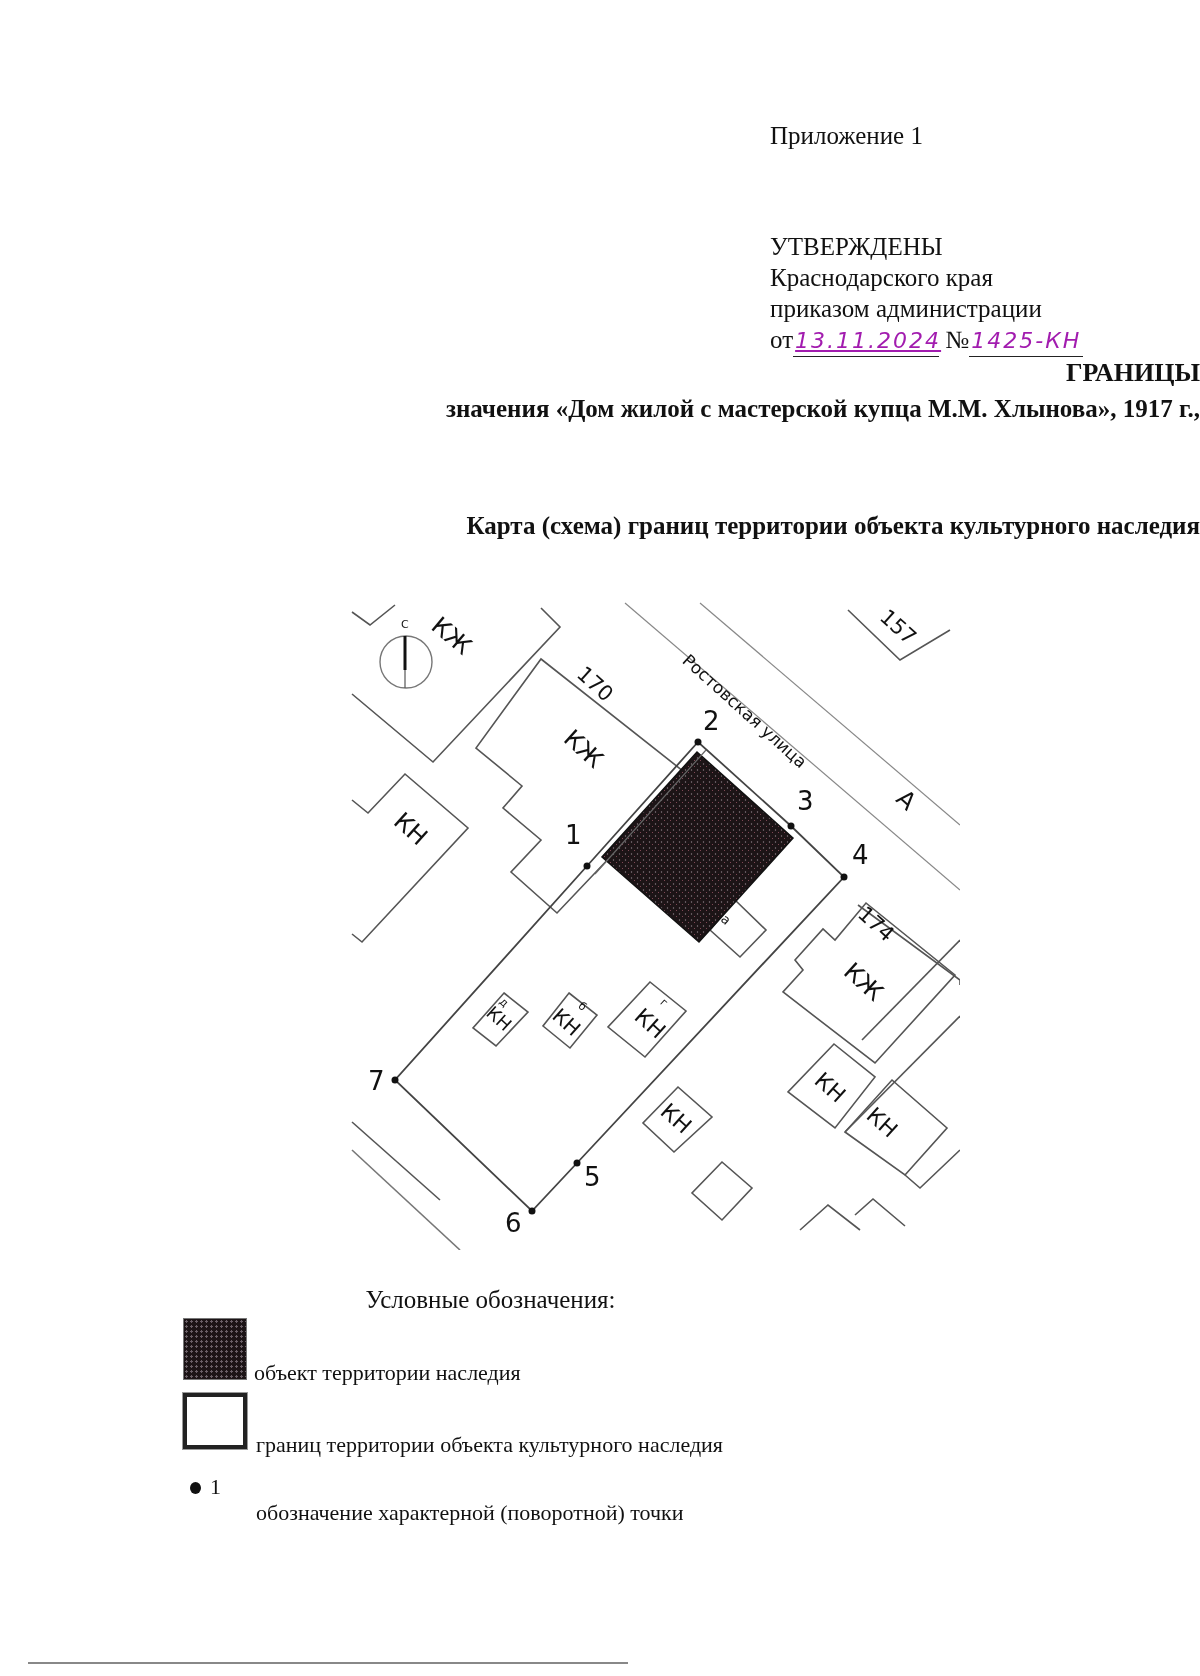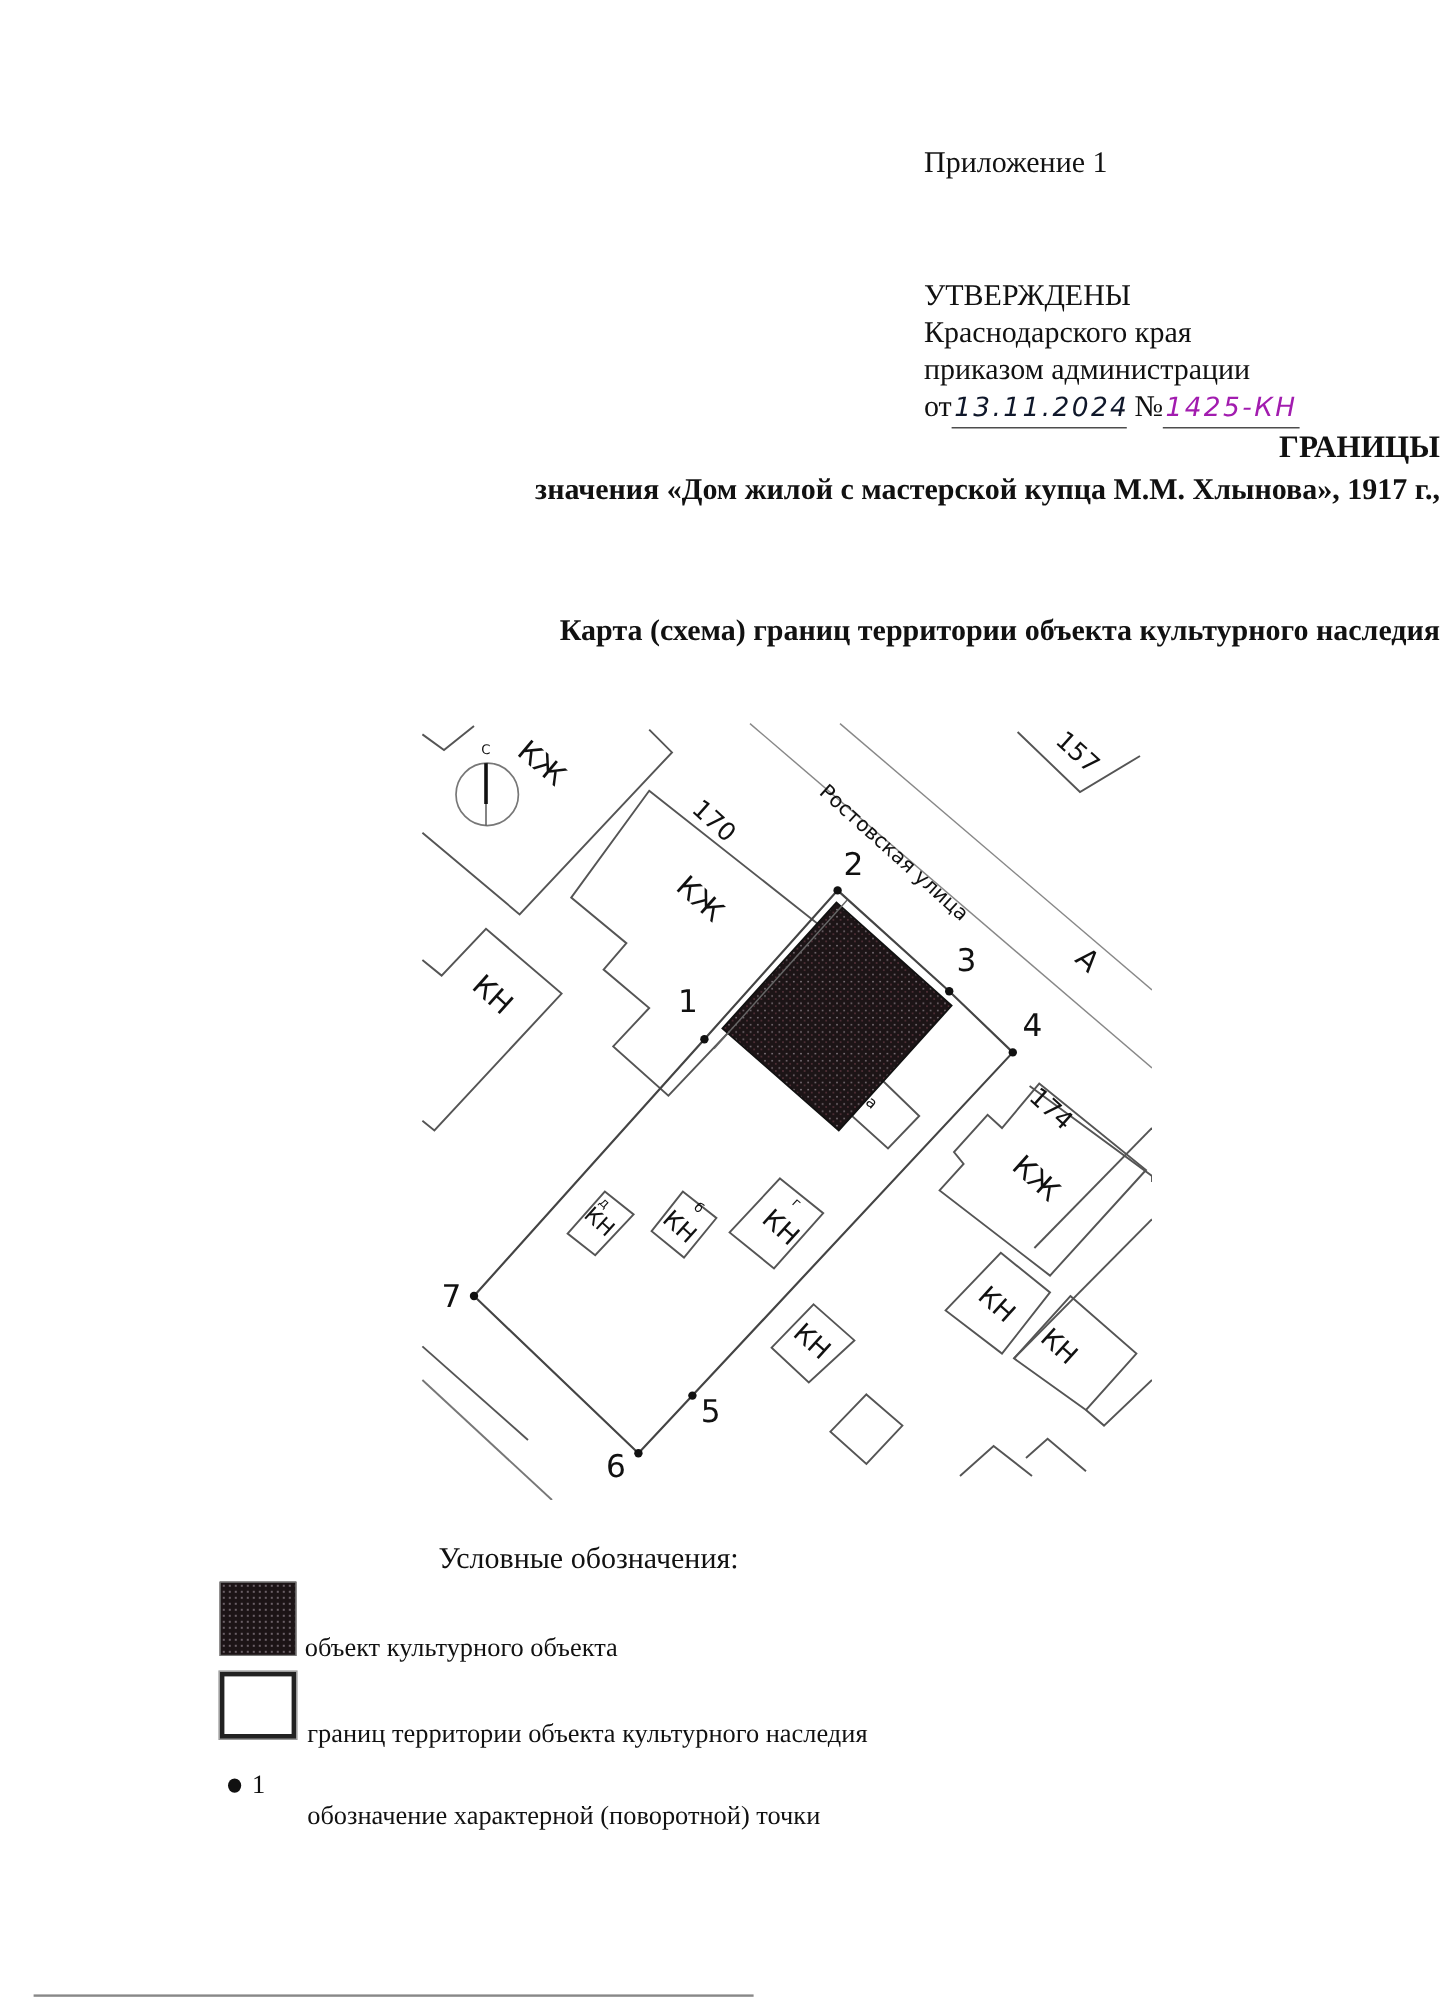--- a/index.html
+++ b/index.html
@@ -5,21 +5,21 @@
   html, body { margin: 0; padding: 0; background: #ffffff; }
   body { width: 1200px; height: 1676px; position: relative; overflow: hidden;
          font-family: "Liberation Serif", "DejaVu Serif", serif; color: #111; }
   .abs { position: absolute; }
   .appendix { left: 770px; top: 120px; font-size: 25px; line-height: 32px; }
   .approved { left: 770px; top: 202px; font-size: 25px; line-height: 31px; margin-top: 29px; }
   .approved div { white-space: nowrap; }
   .sig-line { display: inline-block; border-bottom: 1.5px solid #222; padding: 0 2px; }
   .hand { font-family: "DejaVu Sans", sans-serif; font-style: italic; color: #a21caf;
           font-size: 22px; letter-spacing: 2px; }
-  .hand.date { color: #0f172a; }
+  .hand.date { color: #a21caf; text-decoration: underline; }
   .title-block { left: 0; width: 1200px; text-align: right; font-weight: bold; }
   .t1 { top: 358px; font-size: 26px; }
   .t2 { top: 392px; font-size: 25px; line-height: 34px; }
   .t3 { top: 512px; font-size: 25px; }
   svg.map { position: absolute; left: 0; top: 0; }
   .legend-title { left: 0; width: 981px; text-align: center; top: 1286px; font-size: 25px; }
   .legend-text { font-size: 22px; }
   .sw-fill { left: 183px; top: 1318px; width: 62px; height: 60px;
              background: #1c1416;
              background-image: radial-gradient(#6a5f66 1px, transparent 1.2px);
@@ -143,20 +143,20 @@
 <div class="abs" style="left:565px;top:820px;font-family:'DejaVu Sans',sans-serif;font-size:26px;">1</div>
 <div class="abs" style="left:703px;top:706px;font-family:'DejaVu Sans',sans-serif;font-size:26px;">2</div>
 <div class="abs" style="left:797px;top:786px;font-family:'DejaVu Sans',sans-serif;font-size:26px;">3</div>
 <div class="abs" style="left:852px;top:840px;font-family:'DejaVu Sans',sans-serif;font-size:26px;">4</div>
 <div class="abs" style="left:584px;top:1162px;font-family:'DejaVu Sans',sans-serif;font-size:26px;">5</div>
 <div class="abs" style="left:505px;top:1208px;font-family:'DejaVu Sans',sans-serif;font-size:26px;">6</div>
 <div class="abs" style="left:368px;top:1066px;font-family:'DejaVu Sans',sans-serif;font-size:26px;">7</div>
 
 <div class="abs legend-title">Условные обозначения:</div>
 <div class="abs sw-fill"></div>
-<div class="abs legend-text" style="left:254px;top:1360px;">объект культурного объекта</div>
+<div class="abs legend-text" style="left:254px;top:1360px;">объект территории наследия</div>
 <div class="abs sw-border"></div>
 <div class="abs legend-text" style="left:256px;top:1432px;">границ территории объекта культурного наследия</div>
 <div class="abs dot"></div>
 <div class="abs legend-text" style="left:210px;top:1474px;">1</div>
 <div class="abs legend-text" style="left:256px;top:1500px;">обозначение характерной (поворотной) точки</div>
 
 <div class="abs bottom-rule"></div>
 
 </body></html>

